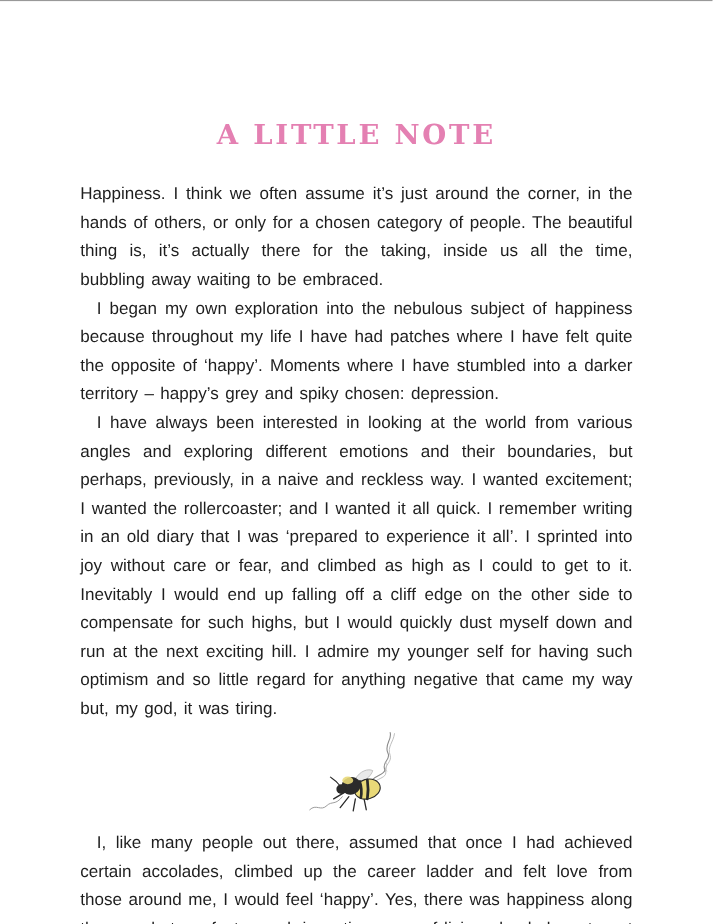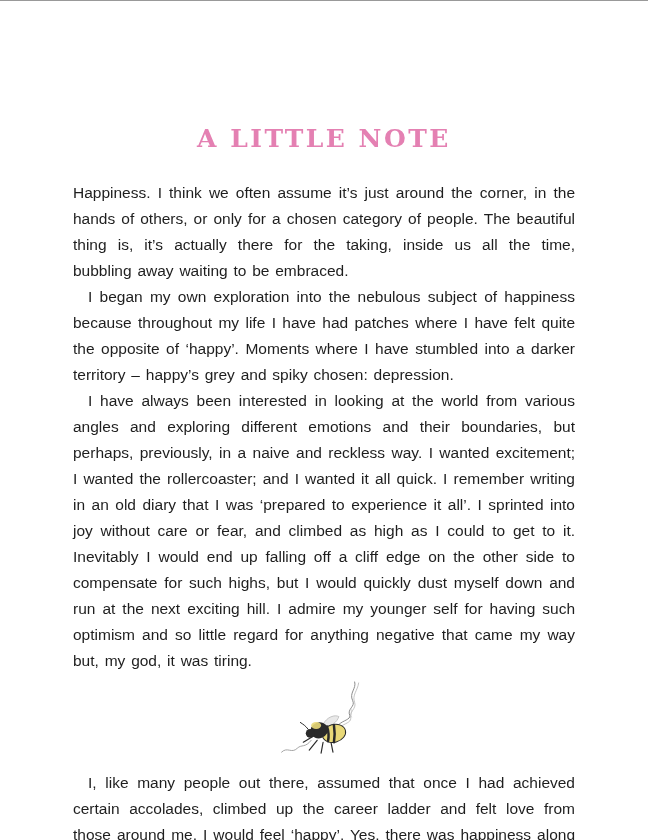--- a/index.html
+++ b/index.html
@@ -20,21 +20,21 @@
     height: 1px;
     background: rgba(70, 70, 70, 0.55);
   }
   .title {
     font-family: "DejaVu Serif", serif;
     font-weight: 700;
     font-size: 25px;
     letter-spacing: 2.5px;
     color: #e480b2;
     text-align: center;
-    margin: 16px;
+    margin: 0;
     padding-top: 108px;
   }
   .body-text {
     margin-top: 27px;
     font-size: 15.5px;
     line-height: 26px;
     color: #1e1e1e;
     font-weight: 300;
     text-align: justify;
   }

